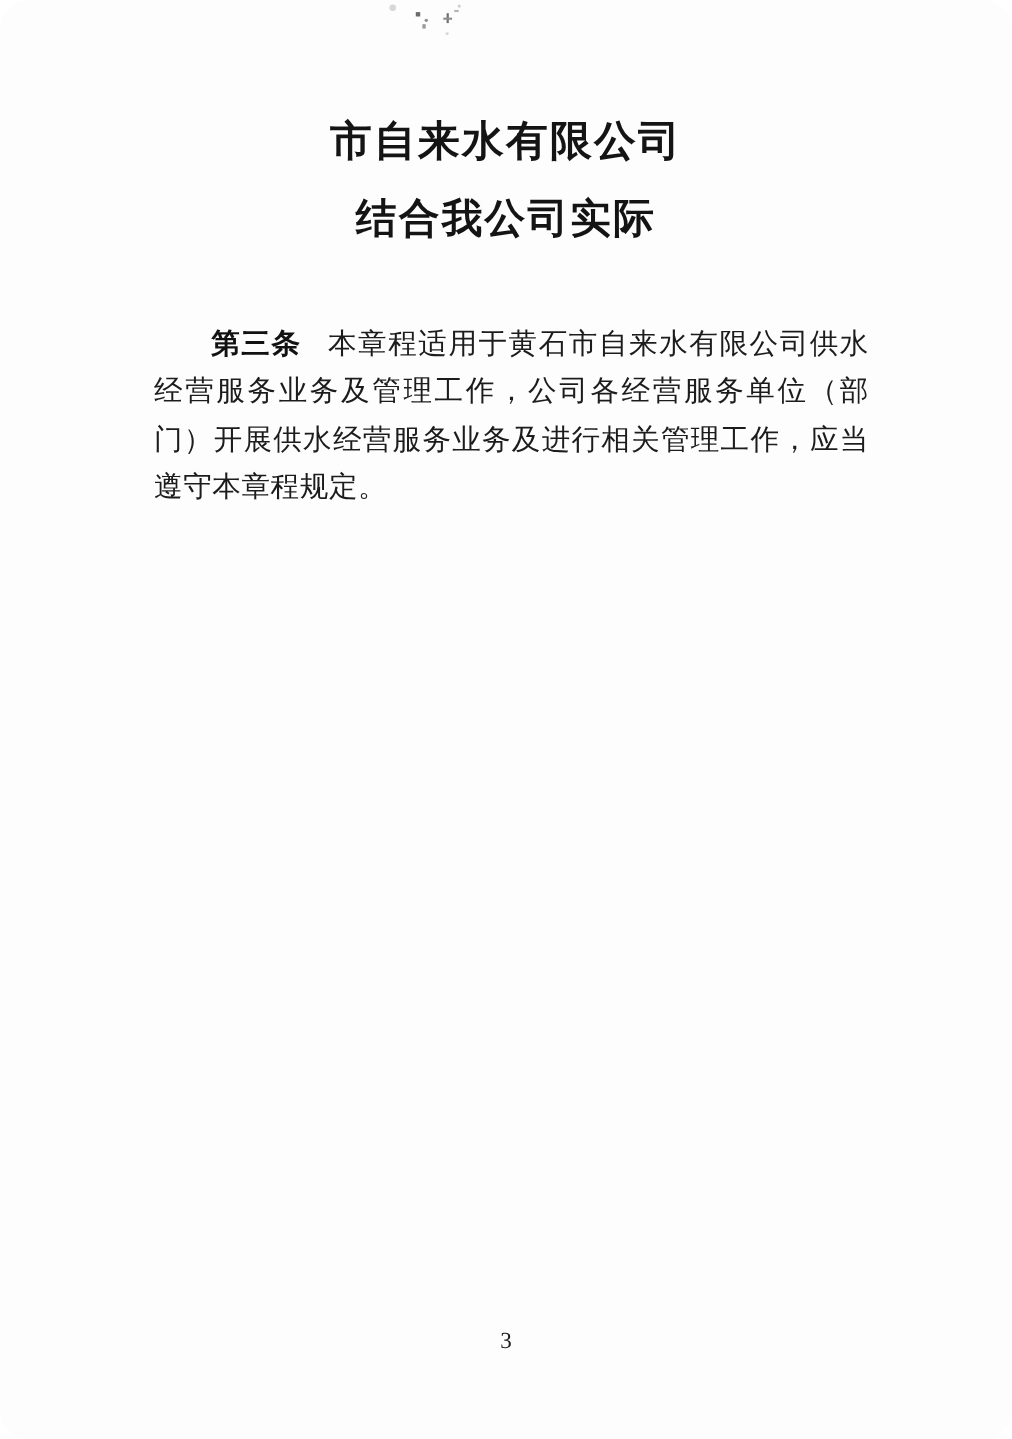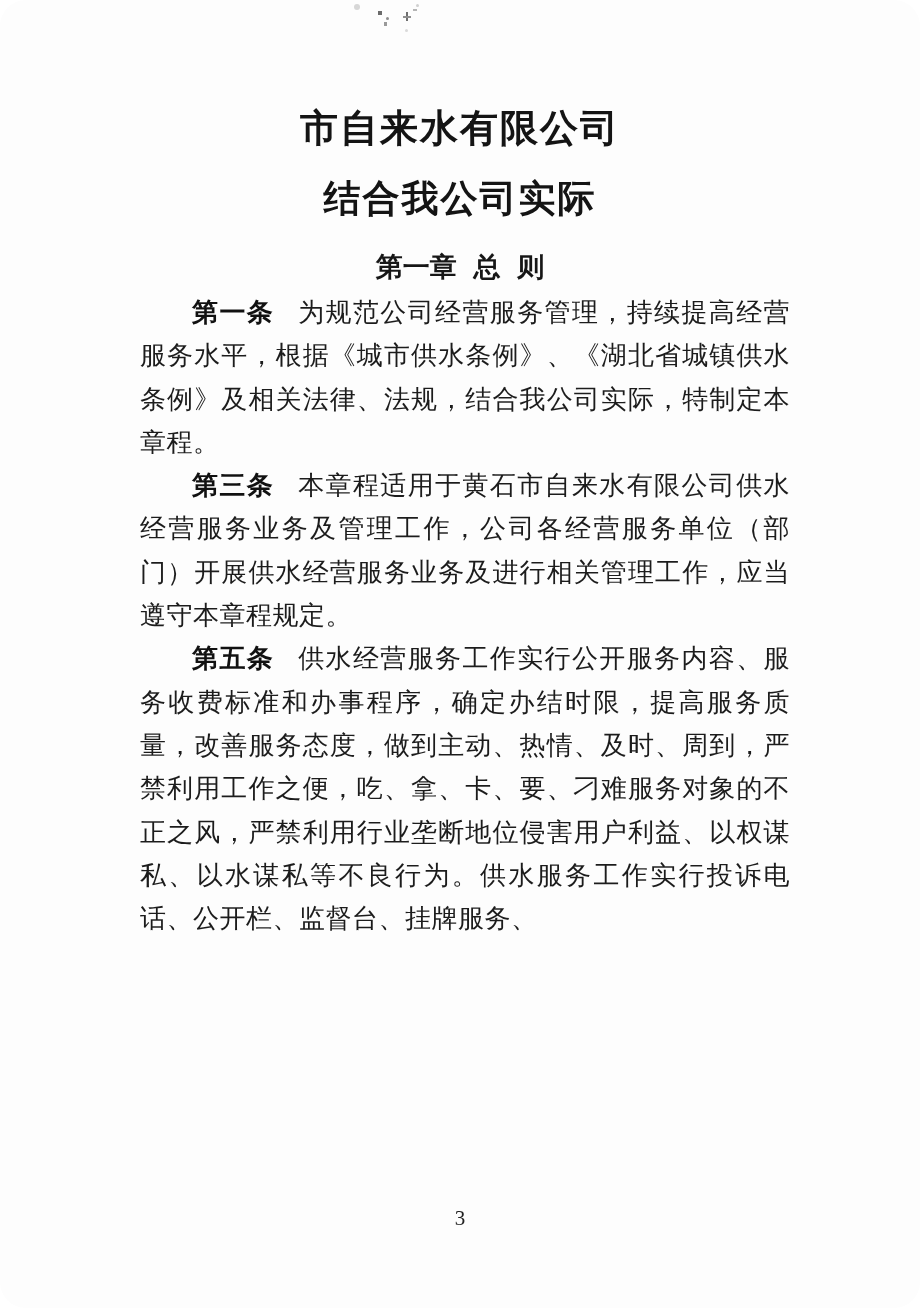--- a/index.html
+++ b/index.html
@@ -97,29 +97,26 @@
   <div class="speck sp6"></div>
   <div class="speck sp7"></div>
   <div class="speck sp8"></div>
   <div class="speck sp9"></div>
   <div class="speck sp10"></div>
 
   <h1 class="doc-title title-line1">市自来水有限公司</h1>
 
   <h1 class="doc-title title-line2">结合我公司实际</h1>
 
-  <h2 class="chapter-heading">第一章 总 则</h2>
 
   <div class="body-block">
 
-    <p class="article"><span class="article-number">第一条</span><span>为规范公司经营服务管理，持续提高经营服务水平，根据《城市供水条例》、《湖北省城镇供水条例》及相关法律、法规，结合我公司实际，特制定本章程。</span></p>
 
 
     <p class="article"><span class="article-number">第三条</span><span>本章程适用于黄石市自来水有限公司供水经营服务业务及管理工作，公司各经营服务单位（部门）开展供水经营服务业务及进行相关管理工作，应当遵守本章程规定。</span></p>
 
 
-    <p class="article"><span class="article-number">第五条</span><span>供水经营服务工作实行公开服务内容、服务收费标准和办事程序，确定办结时限，提高服务质量，改善服务态度，做到主动、热情、及时、周到，严禁利用工作之便，吃、拿、卡、要、刁难服务对象的不正之风，严禁利用行业垄断地位侵害用户利益、以权谋私、以水谋私等不良行为。供水服务工作实行投诉电话、公开栏、监督台、挂牌服务、</span></p>
 
   </div>
 
   <div class="page-number">3</div>
 
 </div>
 
 </body></html>

